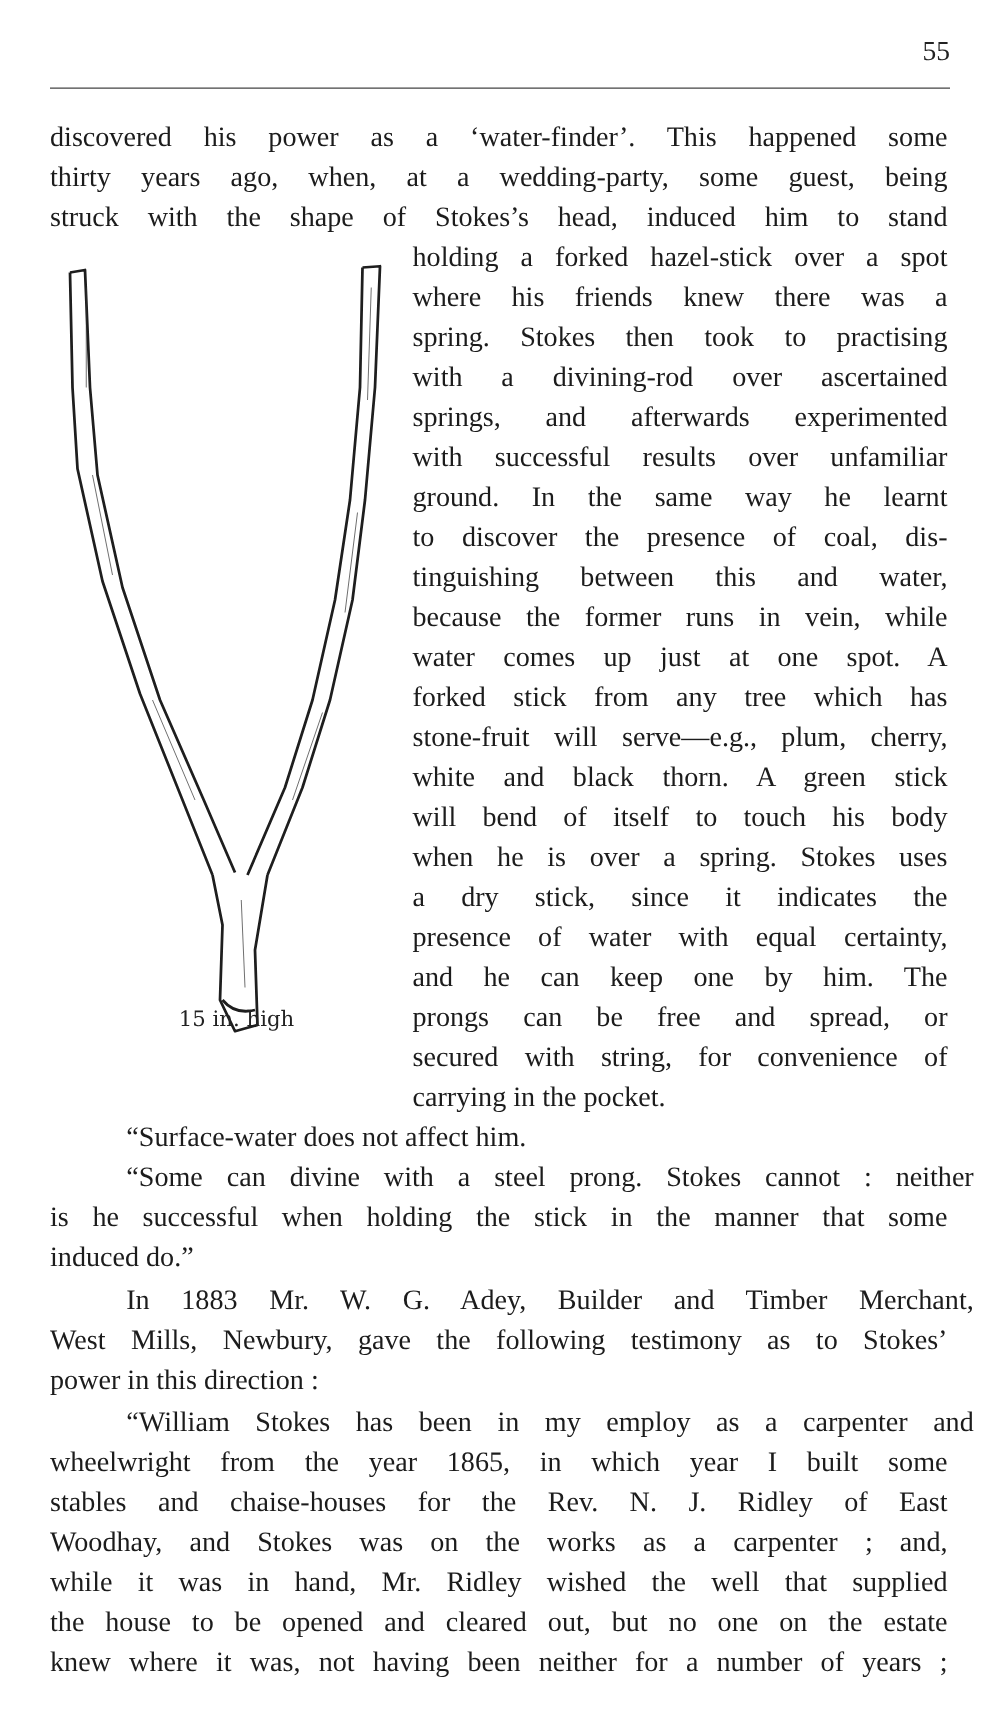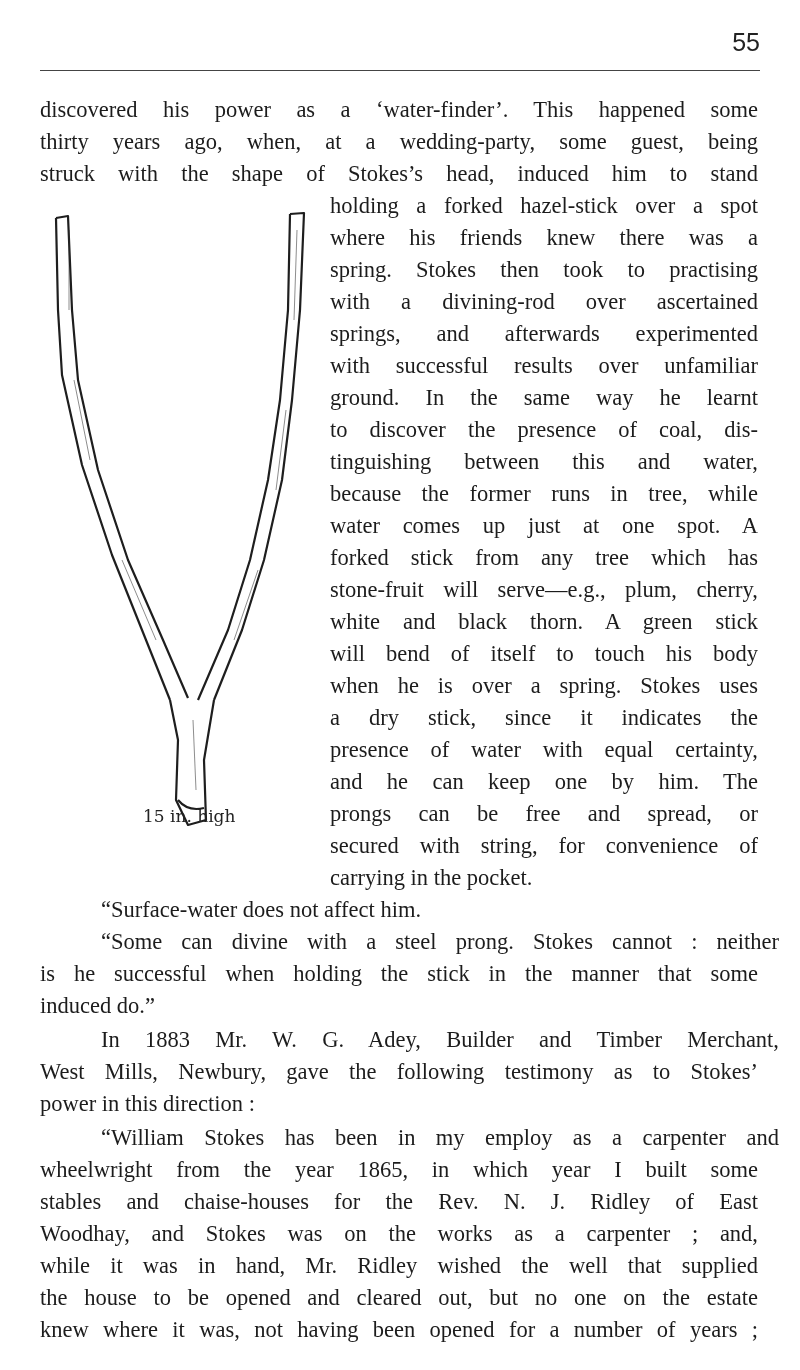--- a/index.html
+++ b/index.html
@@ -7,21 +7,21 @@
     .running-head {
       position: absolute; left: 40px; right: 40px; top: 20px; height: 46px;
     }
     .running-title {
       position: absolute; left: 90px; width: 570px; top: 6px;
       font-family: "Liberation Serif", serif; font-style: italic; font-size: 26px;
       text-align: center; color: #222;
     }
     .page-number {
       position: absolute; right: 0; top: 8px;
-      font-family: Liberation Sans, sans-serif; font-size: 25px; color: #222;
+      font-family: Liberation Serif, serif; font-size: 22px; color: #222;
     }
     .head-rule {
       position: absolute; left: 0; right: 0; top: 50px; height: 0;
       border-top: 1.5px solid #444;
     }
     .line {
       position: absolute; font-family: "Liberation Serif", serif; font-size: 22.5px;
       line-height: 32px; white-space: nowrap; color: #1c1c1c;
       text-align: justify; text-align-last: justify;
     }
@@ -74,21 +74,21 @@
 
   <div class="line narrow" style="top:190px">holding a forked hazel-stick over a spot</div>
   <div class="line narrow" style="top:222px">where his friends knew there was a</div>
   <div class="line narrow" style="top:254px">spring.  Stokes then took to practising</div>
   <div class="line narrow" style="top:286px">with a divining-rod over ascertained</div>
   <div class="line narrow" style="top:318px">springs, and afterwards experimented</div>
   <div class="line narrow" style="top:350px">with successful results over unfamiliar</div>
   <div class="line narrow" style="top:382px">ground.  In the same way he learnt</div>
   <div class="line narrow" style="top:414px">to discover the presence of coal, dis-</div>
   <div class="line narrow" style="top:446px">tinguishing between this and water,</div>
-  <div class="line narrow" style="top:478px">because the former runs in tree, while</div>
+  <div class="line narrow" style="top:478px">because the former runs in vein, while</div>
   <div class="line narrow" style="top:510px">water comes up just at one spot.  A</div>
   <div class="line narrow" style="top:542px">forked stick from any tree which has</div>
   <div class="line narrow" style="top:574px">stone-fruit will serve—e.g., plum, cherry,</div>
   <div class="line narrow" style="top:606px">white and black thorn.  A green stick</div>
   <div class="line narrow" style="top:638px">will bend of itself to touch his body</div>
   <div class="line narrow" style="top:670px">when he is over a spring.  Stokes uses</div>
   <div class="line narrow" style="top:702px">a dry stick, since it indicates the</div>
   <div class="line narrow" style="top:734px">presence of water with equal certainty,</div>
   <div class="line narrow" style="top:766px">and he can keep one by him.  The</div>
   <div class="line narrow" style="top:798px">prongs can be free and spread, or</div>
@@ -101,14 +101,14 @@
   <div class="line full last" style="top:990px">induced do.”</div>
   <div class="line ind" style="top:1024px">In 1883 Mr. W. G. Adey, Builder and Timber Merchant,</div>
   <div class="line full" style="top:1056px">West Mills, Newbury, gave the following testimony as to Stokes’</div>
   <div class="line full last" style="top:1088px">power in this direction :</div>
   <div class="line ind" style="top:1122px">“William Stokes has been in my employ as a carpenter and</div>
   <div class="line full" style="top:1154px">wheelwright from the year 1865, in which year I built some</div>
   <div class="line full" style="top:1186px">stables and chaise-houses for the Rev. N. J. Ridley of East</div>
   <div class="line full" style="top:1218px">Woodhay, and Stokes was on the works as a carpenter ; and,</div>
   <div class="line full" style="top:1250px">while it was in hand, Mr. Ridley wished the well that supplied</div>
   <div class="line full" style="top:1282px">the house to be opened and cleared out, but no one on the estate</div>
-  <div class="line full" style="top:1314px">knew where it was, not having been opened for a number of years ;</div>
+  <div class="line full" style="top:1314px">knew where it was, not having been neither for a number of years ;</div>
 </div>
 
 </body></html>

